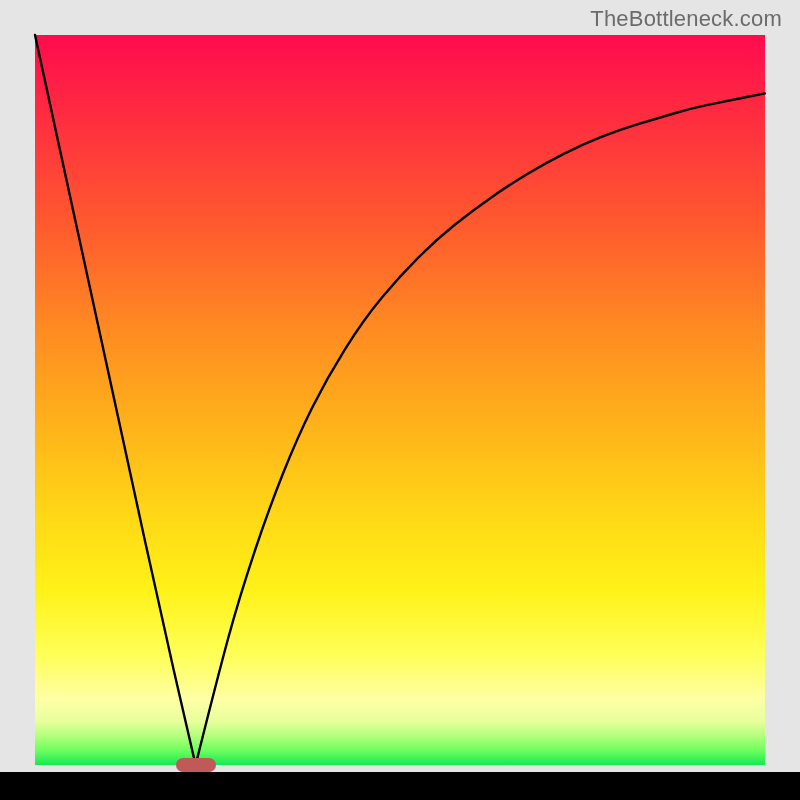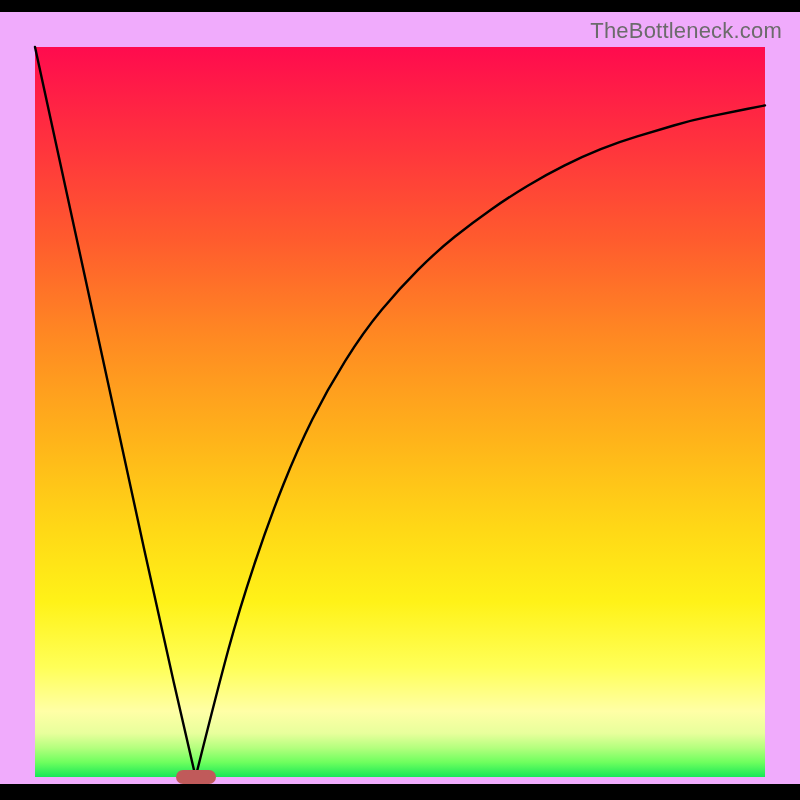--- a/index.html
+++ b/index.html
@@ -8,22 +8,21 @@
     width: 800px;
     height: 800px;
     overflow: hidden;
     background: #000;
     font-family: Arial, Helvetica, sans-serif;
   }
   .frame {
     position: relative;
     width: 800px;
     height: 772px;
-    background: #f0abfc;
-    margin-top: 12px;
+    background: #e5e5e5;
   }
   .watermark {
     position: absolute;
     top: 6px;
     right: 18px;
     color: #6b6b6b;
     font-size: 22px;
     font-weight: 500;
     letter-spacing: 0.2px;
     user-select: none;

